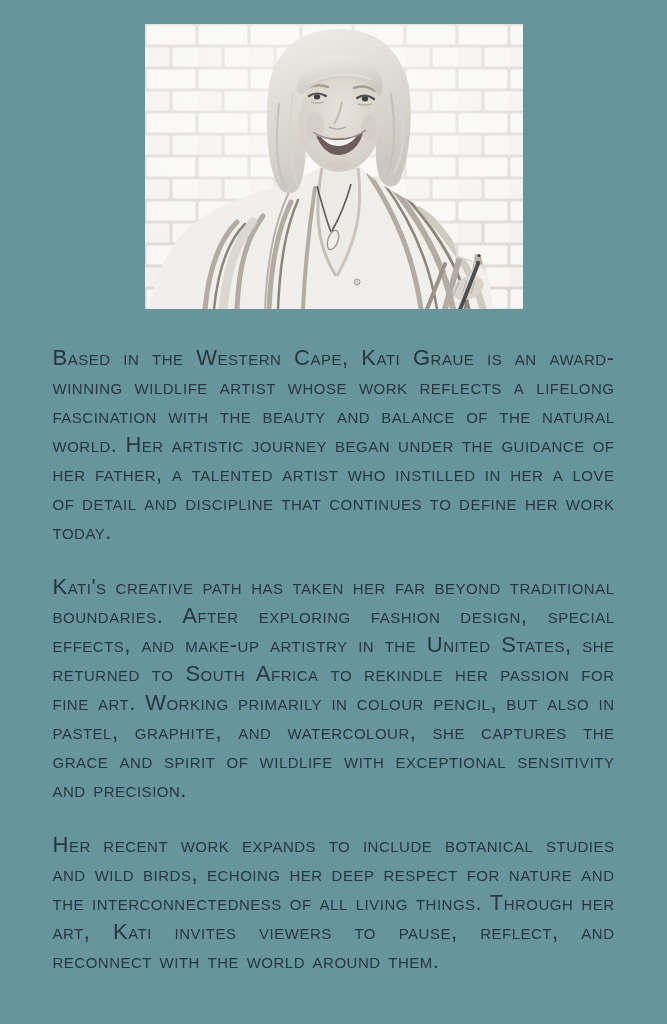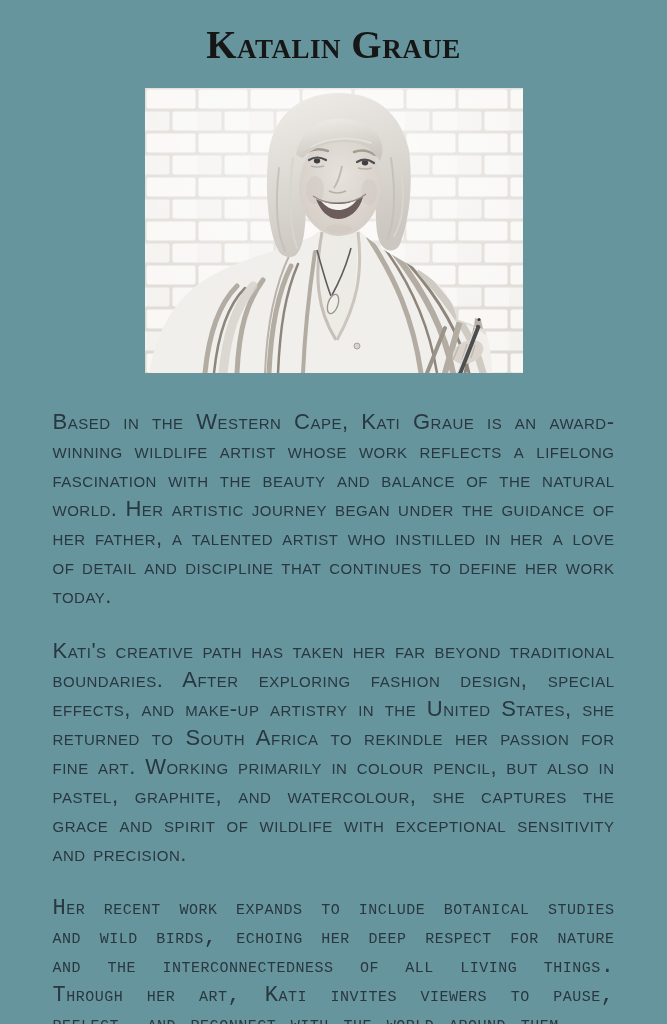--- a/index.html
+++ b/index.html
@@ -37,28 +37,27 @@
   .bio p{
     margin:0 0 26px 0;
     font-variant:small-caps;
     font-size:22px;
     line-height:29px;
     letter-spacing:0.5px;
     word-spacing:1px;
     text-align:justify;
     color:#293740;
   }
-  .bio p:last-child{margin-bottom:0;font-family:Liberation Mono, monospace;}
+  .bio p:last-child{margin-bottom:0;}
 </style>
 </head>
 <body>
 
 <main class="page">
 
-  <h1 class="page-title">Katalin Graue</h1>
 
   <figure class="portrait" style="margin-block:24px 0;margin-inline:auto;">
     <svg viewBox="0 0 378 285" role="img" aria-label="Black-and-white portrait photo of Kati Graue, a smiling woman with a blonde bob haircut wearing a striped shirt and pendant necklace, holding a pencil, in front of a white brick wall">
       <defs>
         <pattern id="bricks" width="52" height="44" patternUnits="userSpaceOnUse">
           <rect width="52" height="44" fill="#ddd9d3"></rect>
           <rect x="1.5" y="1.5" width="49" height="19" rx="2" fill="#f8f7f4"></rect>
           <rect x="-24.5" y="23.5" width="49" height="19" rx="2" fill="#f3f1ee"></rect>
           <rect x="27.5" y="23.5" width="49" height="19" rx="2" fill="#f7f6f3"></rect>
         </pattern>

